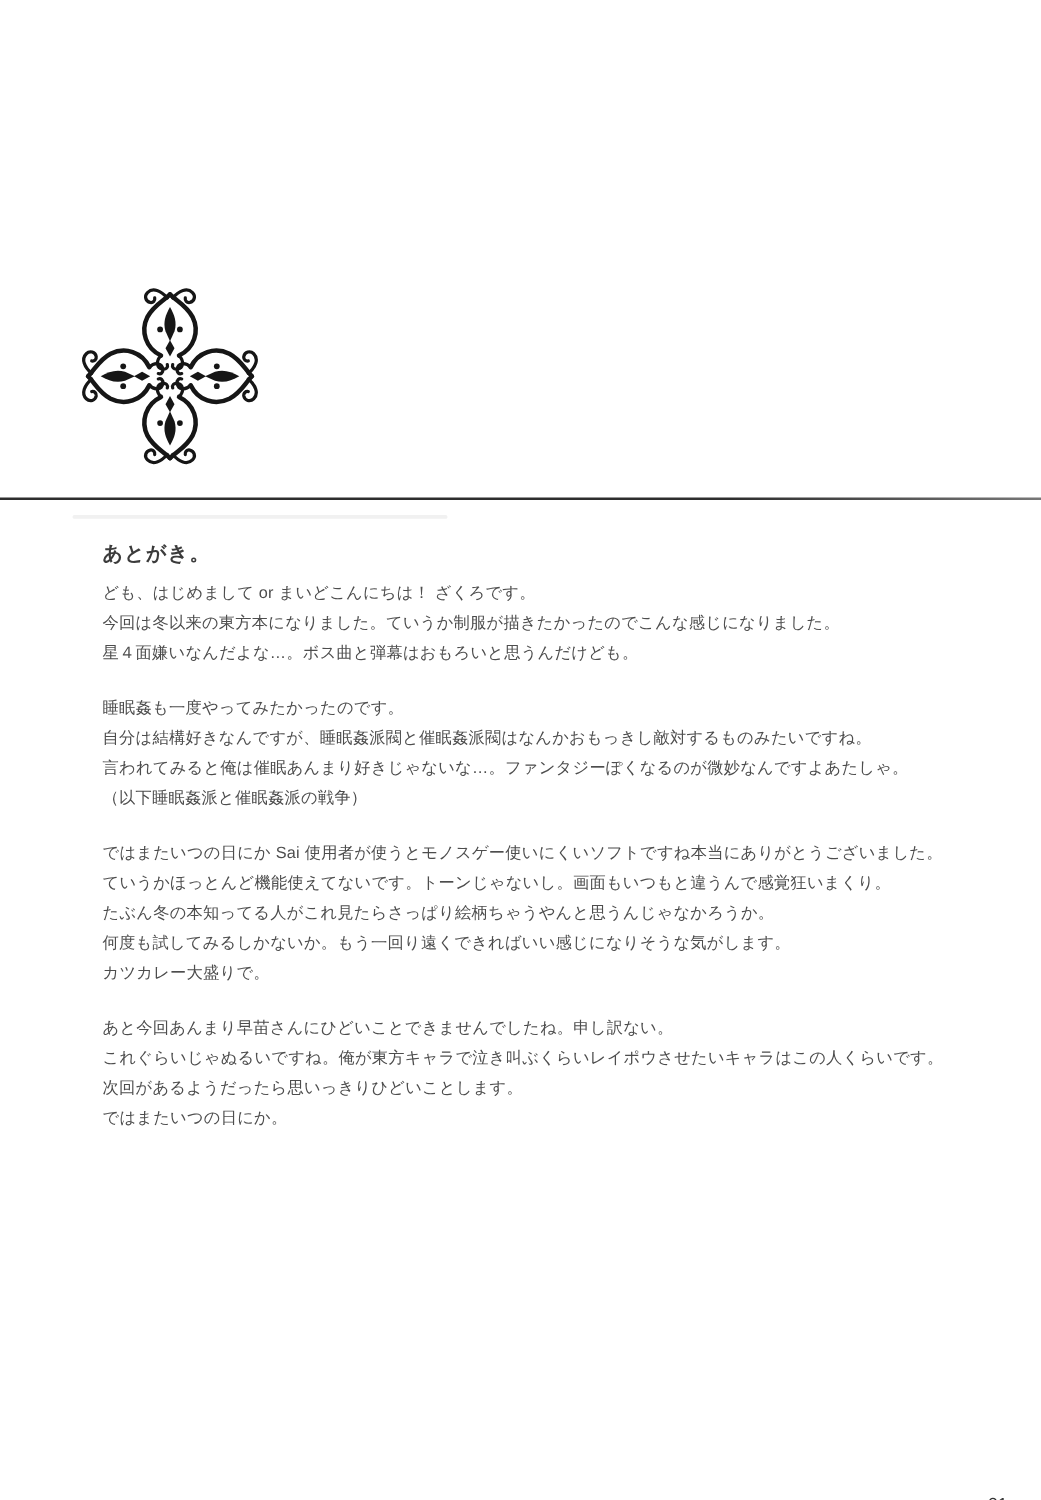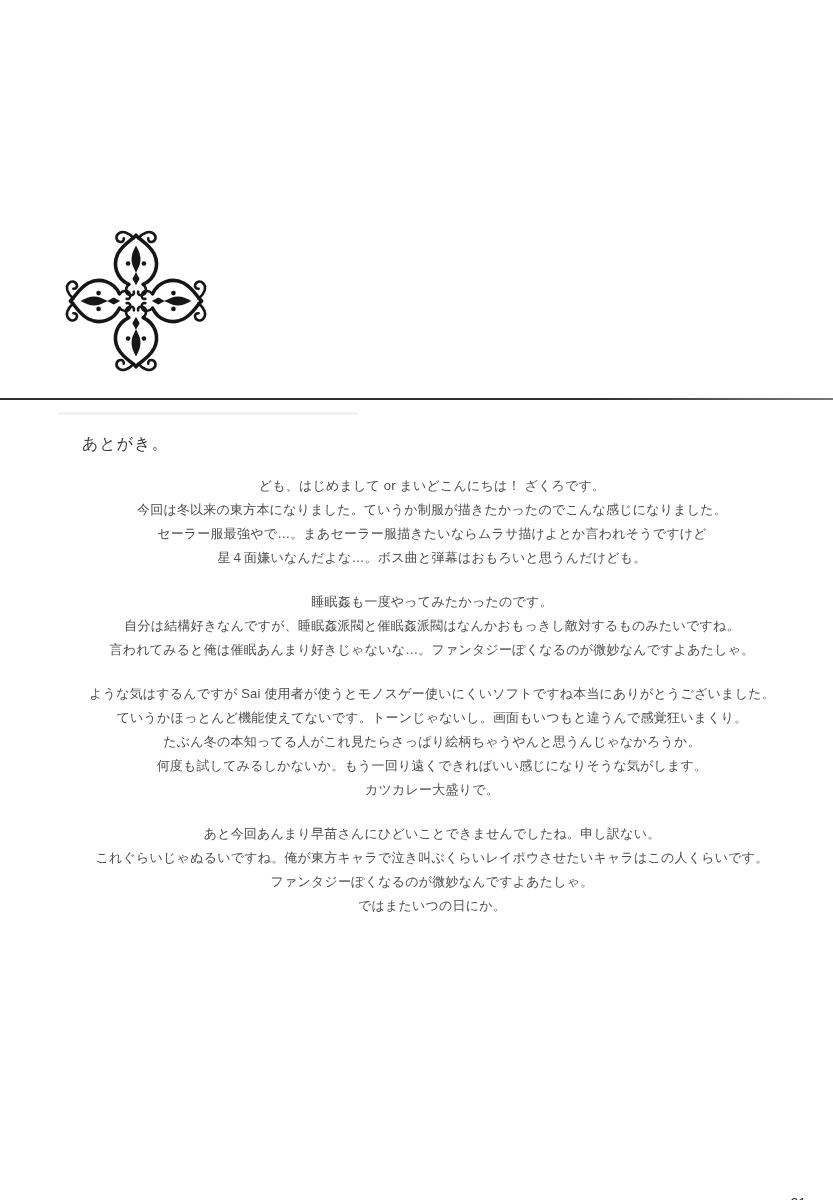--- a/index.html
+++ b/index.html
@@ -53,27 +53,26 @@
   .content{
     position:absolute;
     left:82px;
     top:433px;
     width:700px;
   }
   .afterword-title{
     font-size:16px;
     line-height:22px;
     color:var(--title);
-    margin:0 0 19px 0;
-    font-weight:normal;
+    margin:0 0 7px 0;
+    font-weight:bold;
     letter-spacing:1px;
   }
   .para{
     margin:0 0 20px 0;
-    text-align:center;
   }
   .para .line{
     font-size:13px;
     line-height:24px;
     color:var(--text);
     white-space:nowrap;
     letter-spacing:0.2px;
   }
   .page-number{
     position:absolute;
@@ -116,41 +115,41 @@
 
   <div class="rule"></div>
   <div class="smudge"></div>
 
   <div class="content">
     <h1 class="afterword-title">あとがき。</h1>
 
     <div class="para">
       <div class="line">ども、はじめまして or まいどこんにちは！ ざくろです。</div>
       <div class="line">今回は冬以来の東方本になりました。ていうか制服が描きたかったのでこんな感じになりました。</div>
-      <div class="line">セーラー服最強やで…。まあセーラー服描きたいならムラサ描けよとか言われそうですけど</div>
       <div class="line">星４面嫌いなんだよな…。ボス曲と弾幕はおもろいと思うんだけども。</div>
     </div>
 
     <div class="para">
       <div class="line">睡眠姦も一度やってみたかったのです。</div>
       <div class="line">自分は結構好きなんですが、睡眠姦派閥と催眠姦派閥はなんかおもっきし敵対するものみたいですね。</div>
       <div class="line">言われてみると俺は催眠あんまり好きじゃないな…。ファンタジーぽくなるのが微妙なんですよあたしゃ。</div>
+      <div class="line">（以下睡眠姦派と催眠姦派の戦争）</div>
     </div>
 
     <div class="para">
-      <div class="line">ような気はするんですが Sai 使用者が使うとモノスゲー使いにくいソフトですね本当にありがとうございました。</div>
+      <div class="line">ではまたいつの日にか Sai 使用者が使うとモノスゲー使いにくいソフトですね本当にありがとうございました。</div>
       <div class="line">ていうかほっとんど機能使えてないです。トーンじゃないし。画面もいつもと違うんで感覚狂いまくり。</div>
       <div class="line">たぶん冬の本知ってる人がこれ見たらさっぱり絵柄ちゃうやんと思うんじゃなかろうか。</div>
       <div class="line">何度も試してみるしかないか。もう一回り遠くできればいい感じになりそうな気がします。</div>
       <div class="line">カツカレー大盛りで。</div>
     </div>
 
     <div class="para">
       <div class="line">あと今回あんまり早苗さんにひどいことできませんでしたね。申し訳ない。</div>
       <div class="line">これぐらいじゃぬるいですね。俺が東方キャラで泣き叫ぶくらいレイポウさせたいキャラはこの人くらいです。</div>
-      <div class="line">ファンタジーぽくなるのが微妙なんですよあたしゃ。</div>
+      <div class="line">次回があるようだったら思いっきりひどいことします。</div>
       <div class="line">ではまたいつの日にか。</div>
     </div>
   </div>
 
   <div class="page-number">21</div>
 
 </div>
 
 </body></html>

